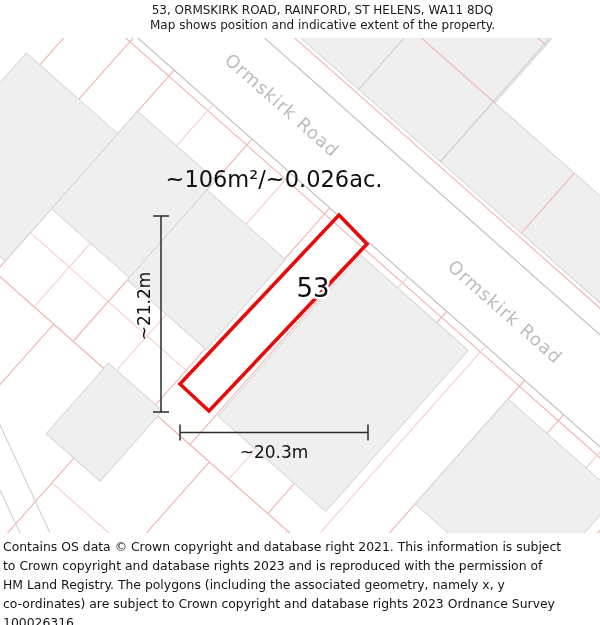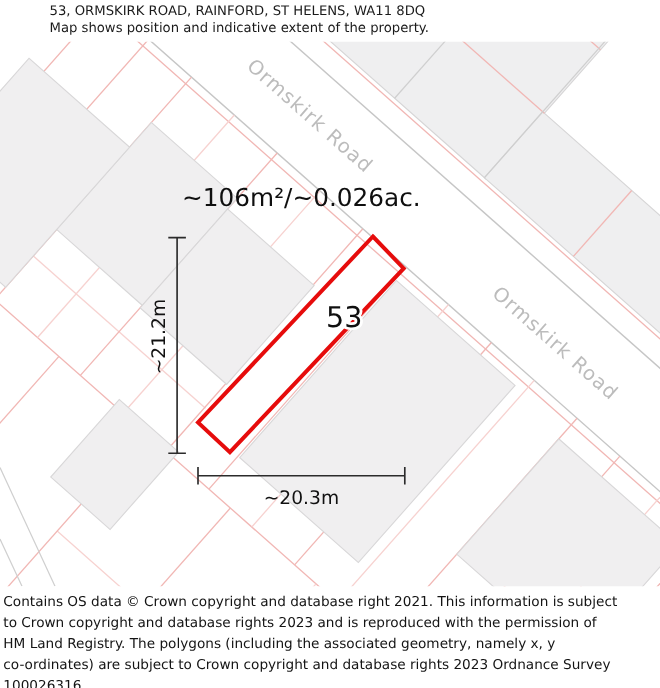--- a/index.html
+++ b/index.html
@@ -1,17 +1,17 @@
 <!DOCTYPE html>
 <html><head>
 <meta charset="utf-8">
 <style>
   html,body{margin:0;padding:0;background:#ffffff;}
   body{width:600px;height:625px;overflow:hidden;font-family:"DejaVu Sans","Liberation Sans",sans-serif;}
-  .header{padding-top:3px;text-align:left;color:#1a1a1a;padding-left:45px;}
+  .header{padding-top:3px;text-align:center;color:#1a1a1a;padding-left:45px;}
   .header .title{font-size:12px;line-height:15px;}
   .header .subtitle{font-size:12px;line-height:15px;}
   .map-wrap{position:absolute;top:38px;left:0;width:600px;height:495px;}
   .footer{position:absolute;top:537px;left:0;width:600px;padding-left:3px;color:#141414;
           font-size:12.4px;line-height:19px;white-space:nowrap;}
   
   .bld{fill:#f0eff0;stroke:#d8d7d8;stroke-width:1;}
   .slab{fill:#efeff0;stroke:#d6d5d6;stroke-width:1;}
   .pl{stroke:#f1b7b4;stroke-width:1.2;fill:none;}
   .pl2{stroke:#f7d2d0;stroke-width:1.2;fill:none;}

